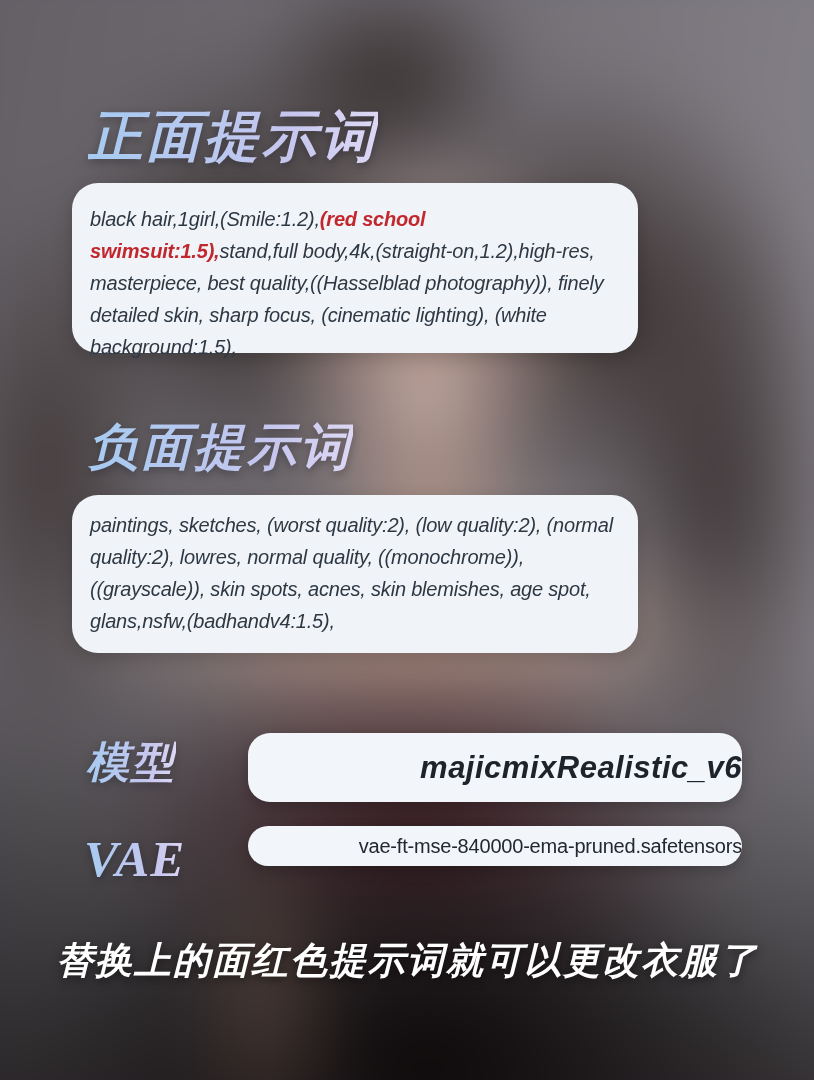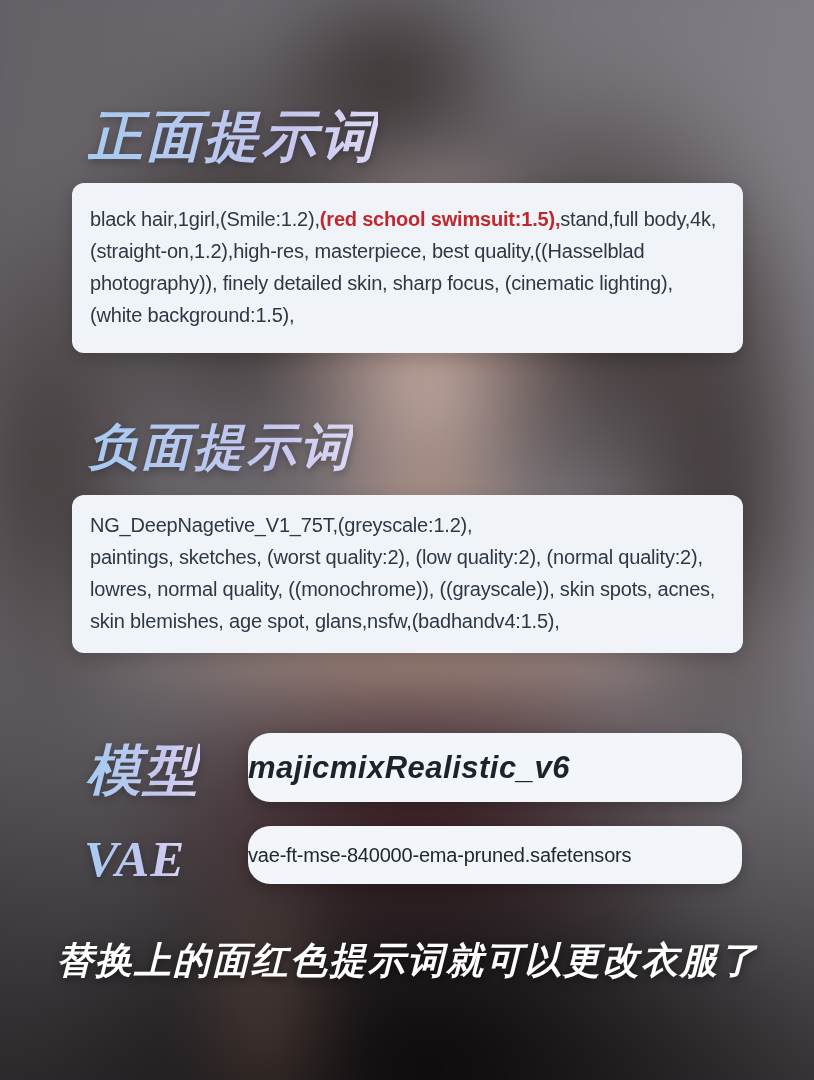--- a/index.html
+++ b/index.html
@@ -36,47 +36,48 @@
     position: absolute;
     font-weight: bold; font-style: italic;
     background: linear-gradient(92deg, #a6cbf1 0%, #c6c6ee 70%, #ddd8f5 100%);
     -webkit-background-clip: text; background-clip: text;
     color: transparent;
     filter: drop-shadow(0 3px 4px rgba(15,15,25,0.35));
     white-space: nowrap;
   }
   .pos-title { left:88px; top:100px; font-size:55px; letter-spacing:3px; }
   .neg-title { left:88px; top:414px; font-size:50px; letter-spacing:3px; }
-  .model-label { left:86px; top:734px; font-size:55px; letter-spacing:2px; }
+  .model-label { left:86px; top:734px; font-size:43px; letter-spacing:2px; }
   .vae-label { left:84px; top:830px; font-size:51px; letter-spacing:1px;font-family:Liberation Serif, serif; }
   
   .card {
-    position: absolute; left:72px; width:671px;
+    position: absolute; left:72px; width:566px;
     box-sizing: border-box;
     background: #f0f4f8;
-    border-radius: 12px;
+    border-radius: 26px;
     color: #2d3844;
     font-size: 20px; line-height: 32px; letter-spacing: -0.2px;
     box-shadow: 0 6px 18px rgba(0,0,0,0.18);
+    font-style: italic;
   }
   .pos-card { top:183px; height:170px; padding:20px 18px 0 18px; }
   .neg-card { top:495px; height:158px; padding:14px 18px 0 18px; }
   .red-seg { color:#c1272d; font-weight:bold; }
   
   .pill {
     position: absolute; left:248px; width:494px;
     box-sizing: border-box;
     background: #f2f5f9;
     border-radius: 22px;
-    display: flex; align-items: center; justify-content: flex-start;
+    display: flex; align-items: center; justify-content: flex-end;
     box-shadow: 0 5px 14px rgba(0,0,0,0.22);
   }
   .model-pill { top:733px; height:69px; }
   .model-pill .pill-text { font-size:31px; font-weight:bold; font-style:italic; color:#1c232b; letter-spacing:0.5px; }
-  .vae-pill { top:826px; height:58px; }
+  .vae-pill { top:826px; height:40px; }
   .vae-pill .pill-text { font-size:20px; color:#23282e; letter-spacing:-0.2px; }
   
   .bottom-note {
     position: absolute; left:0; right:0; top:936px;
     text-align: center;
     font-size: 37px; font-weight: bold; font-style: italic;
     color: #ffffff;
     letter-spacing: 2px;
     text-shadow: 0 3px 10px rgba(0,0,0,0.55);
     white-space: nowrap;
@@ -91,21 +92,20 @@
 
   <div class="grad-title pos-title">正面提示词</div>
 
   <div class="card pos-card">
     <span>black hair,1girl,(Smile:1.2),</span><span class="red-seg">(red school swimsuit:1.5),</span><span>stand,full body,4k,(straight-on,1.2),high-res, masterpiece, best quality,((Hasselblad photography)), finely detailed skin, sharp focus, (cinematic lighting), (white background:1.5),</span>
   </div>
 
   <div class="grad-title neg-title">负面提示词</div>
 
   <div class="card neg-card">
-    <div>NG_DeepNagetive_V1_75T,(greyscale:1.2),</div>
     <div>paintings, sketches, (worst quality:2), (low quality:2), (normal quality:2), lowres, normal quality, ((monochrome)), ((grayscale)), skin spots, acnes, skin blemishes, age spot, glans,nsfw,(badhandv4:1.5),</div>
   </div>
 
   <div class="grad-title model-label">模型</div>
 
   <div class="pill model-pill">
     <span class="pill-text">majicmixRealistic_v6</span>
   </div>
 
   <div class="grad-title vae-label">VAE</div>

